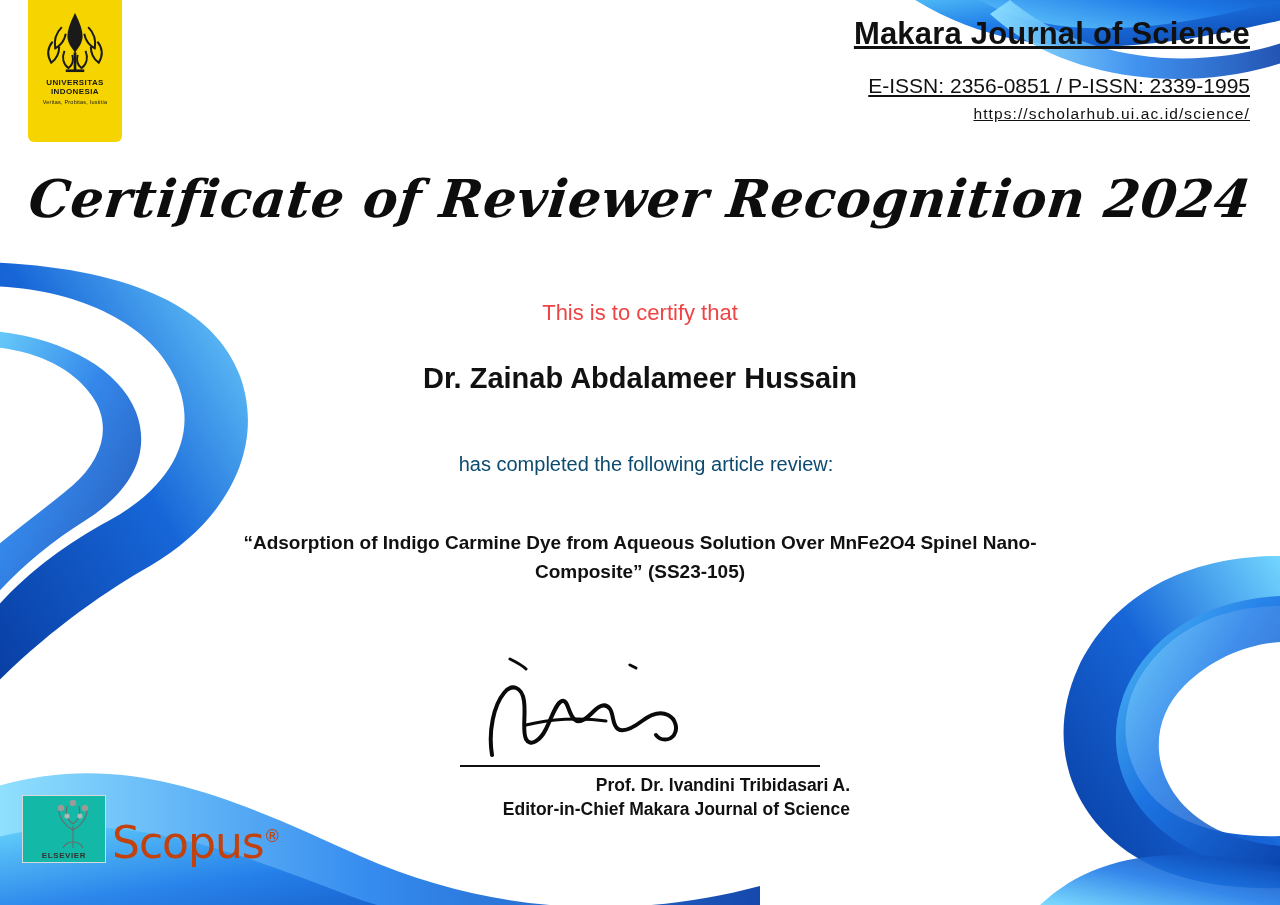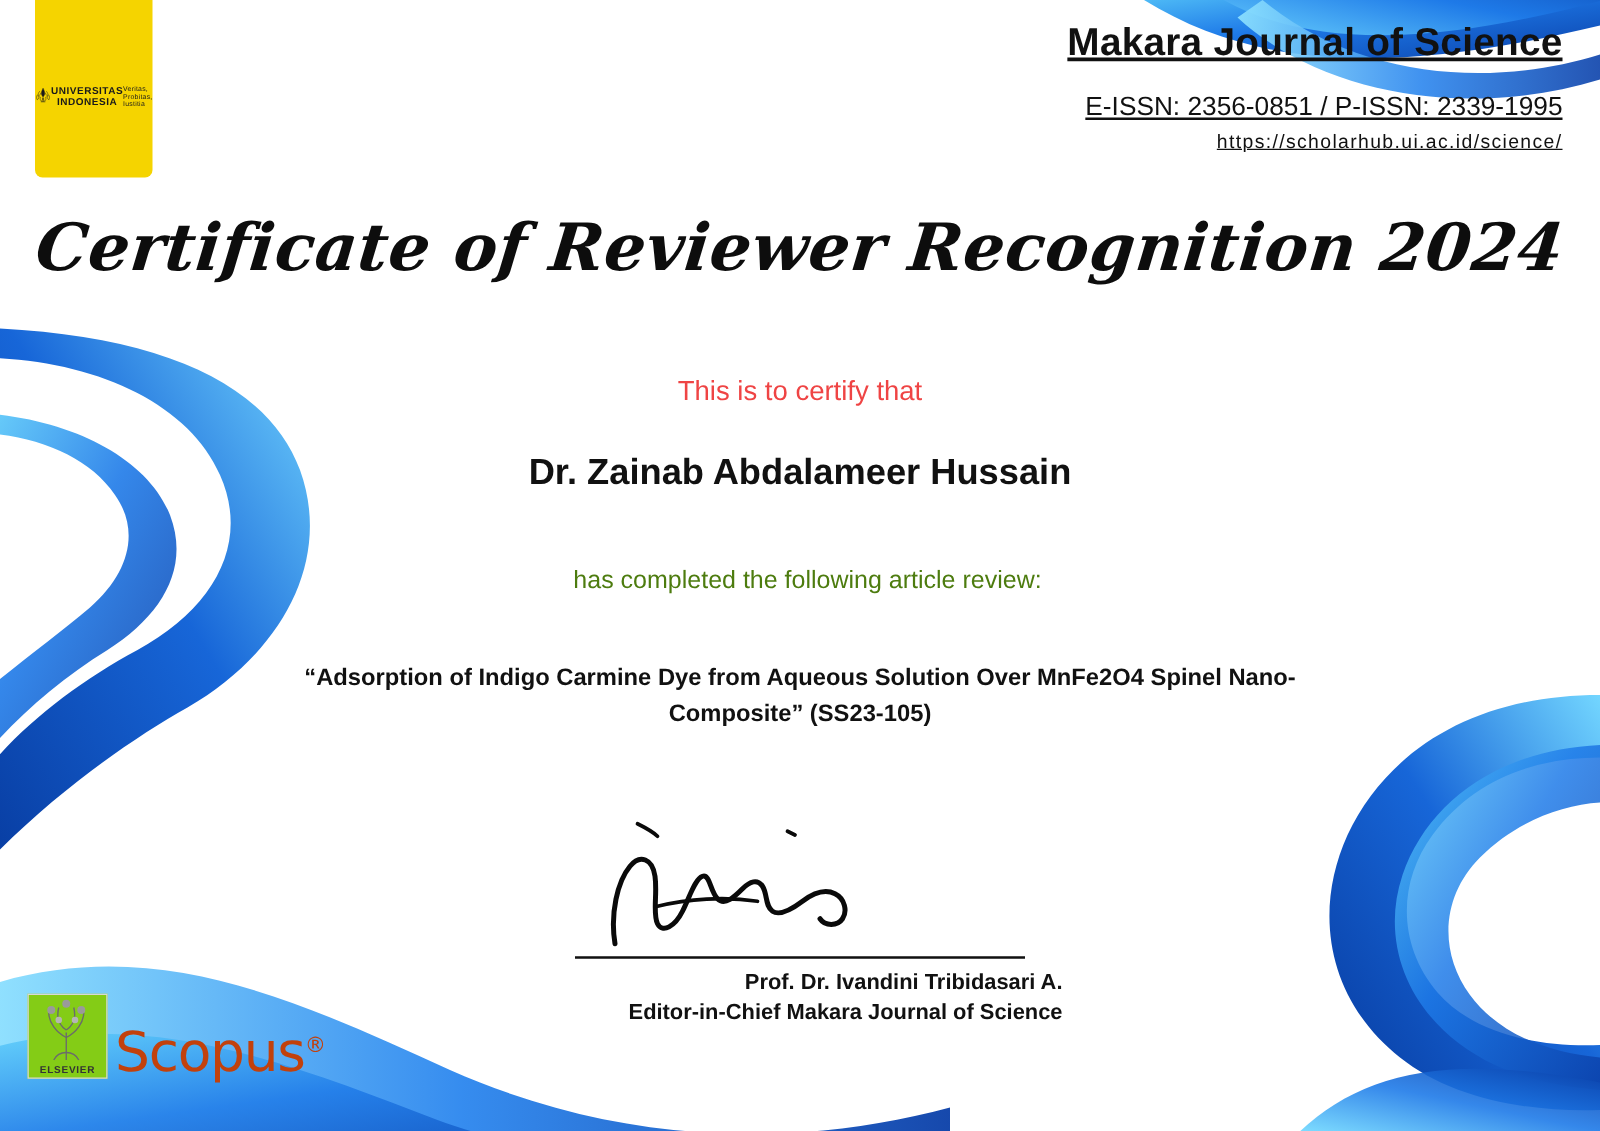--- a/index.html
+++ b/index.html
@@ -27,20 +27,21 @@
   
   .ui-logo {
     position: absolute;
     left: 28px;
     top: 0px;
     width: 94px;
     height: 142px;
     background: #F5D400;
     border-radius: 0 0 6px 6px;
     display: flex;
+    flex-direction: column;
     align-items: center;
     justify-content: flex-start;
     padding-top: 10px;
     box-sizing: border-box;
   }
   .ui-logo .makara {
     width: 66px;
     height: 66px;
   }
   .ui-logo .univ {
@@ -120,21 +121,21 @@
     font-size: 29px;
     font-weight: 700;
     color: #111;
   }
   .line-completed {
     position: absolute;
     left: 0; right: 0;
     top: 453px;
     text-align: center;
     font-size: 20px;
-    color: #4d7c0f;
+    color: #0c4a6e;
     padding-left: 12px;
   }
   .article-title {
     position: absolute;
     left: 240px;
     right: 240px;
     top: 528px;
     text-align: center;
     font-size: 19px;
     font-weight: 700;
@@ -178,23 +179,24 @@
     position: absolute;
     left: 22px;
     bottom: 42px;
     display: flex;
     align-items: flex-end;
     gap: 6px;
   }
   .scopus-tree {
     width: 62px;
     height: 66px;
-    background: #84cc16;
+    background: #14b8a6;
     border: 1px solid #d8d8d8;
     position: relative;
+    padding-left: 20px;
   }
   .elsevier-word {
     position: absolute;
     left: 0; right: 0; bottom: 2px;
     text-align: center;
     font-size: 8px;
     letter-spacing: .6px;
     color: #333;
     font-weight: 700;
   }

